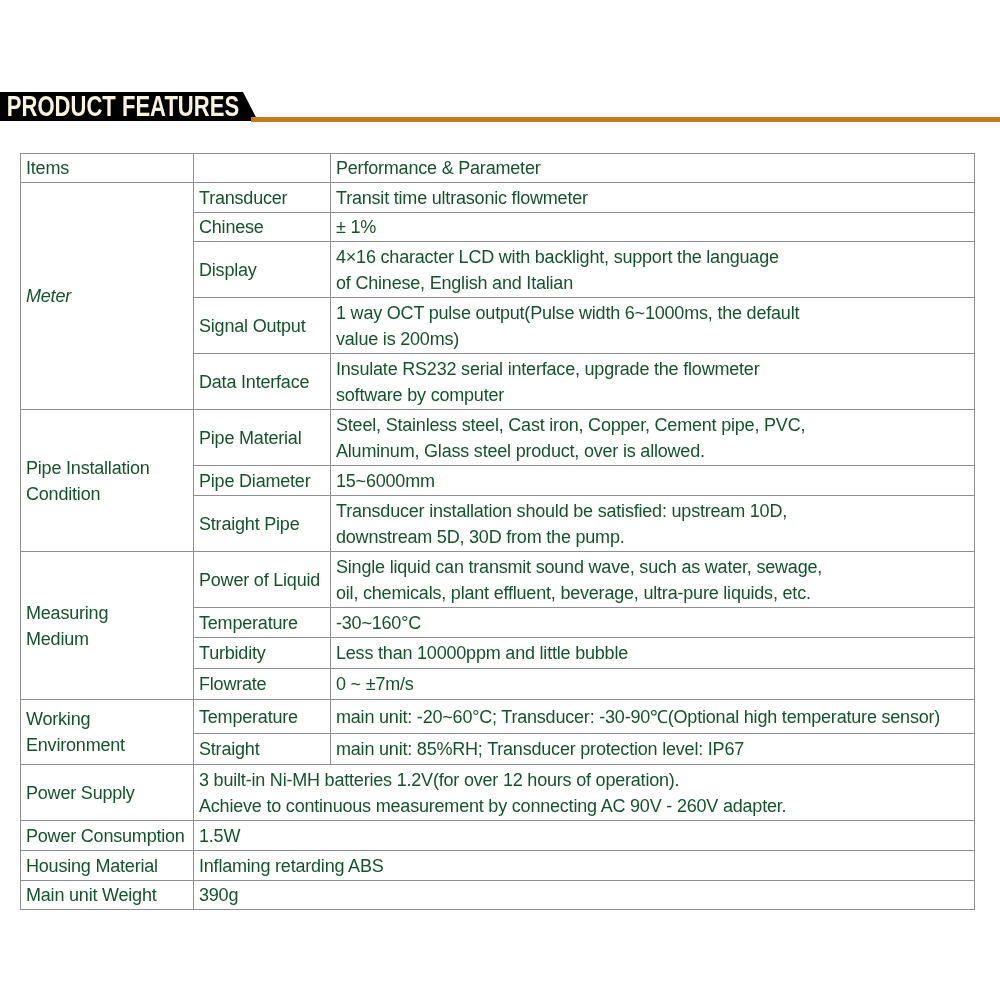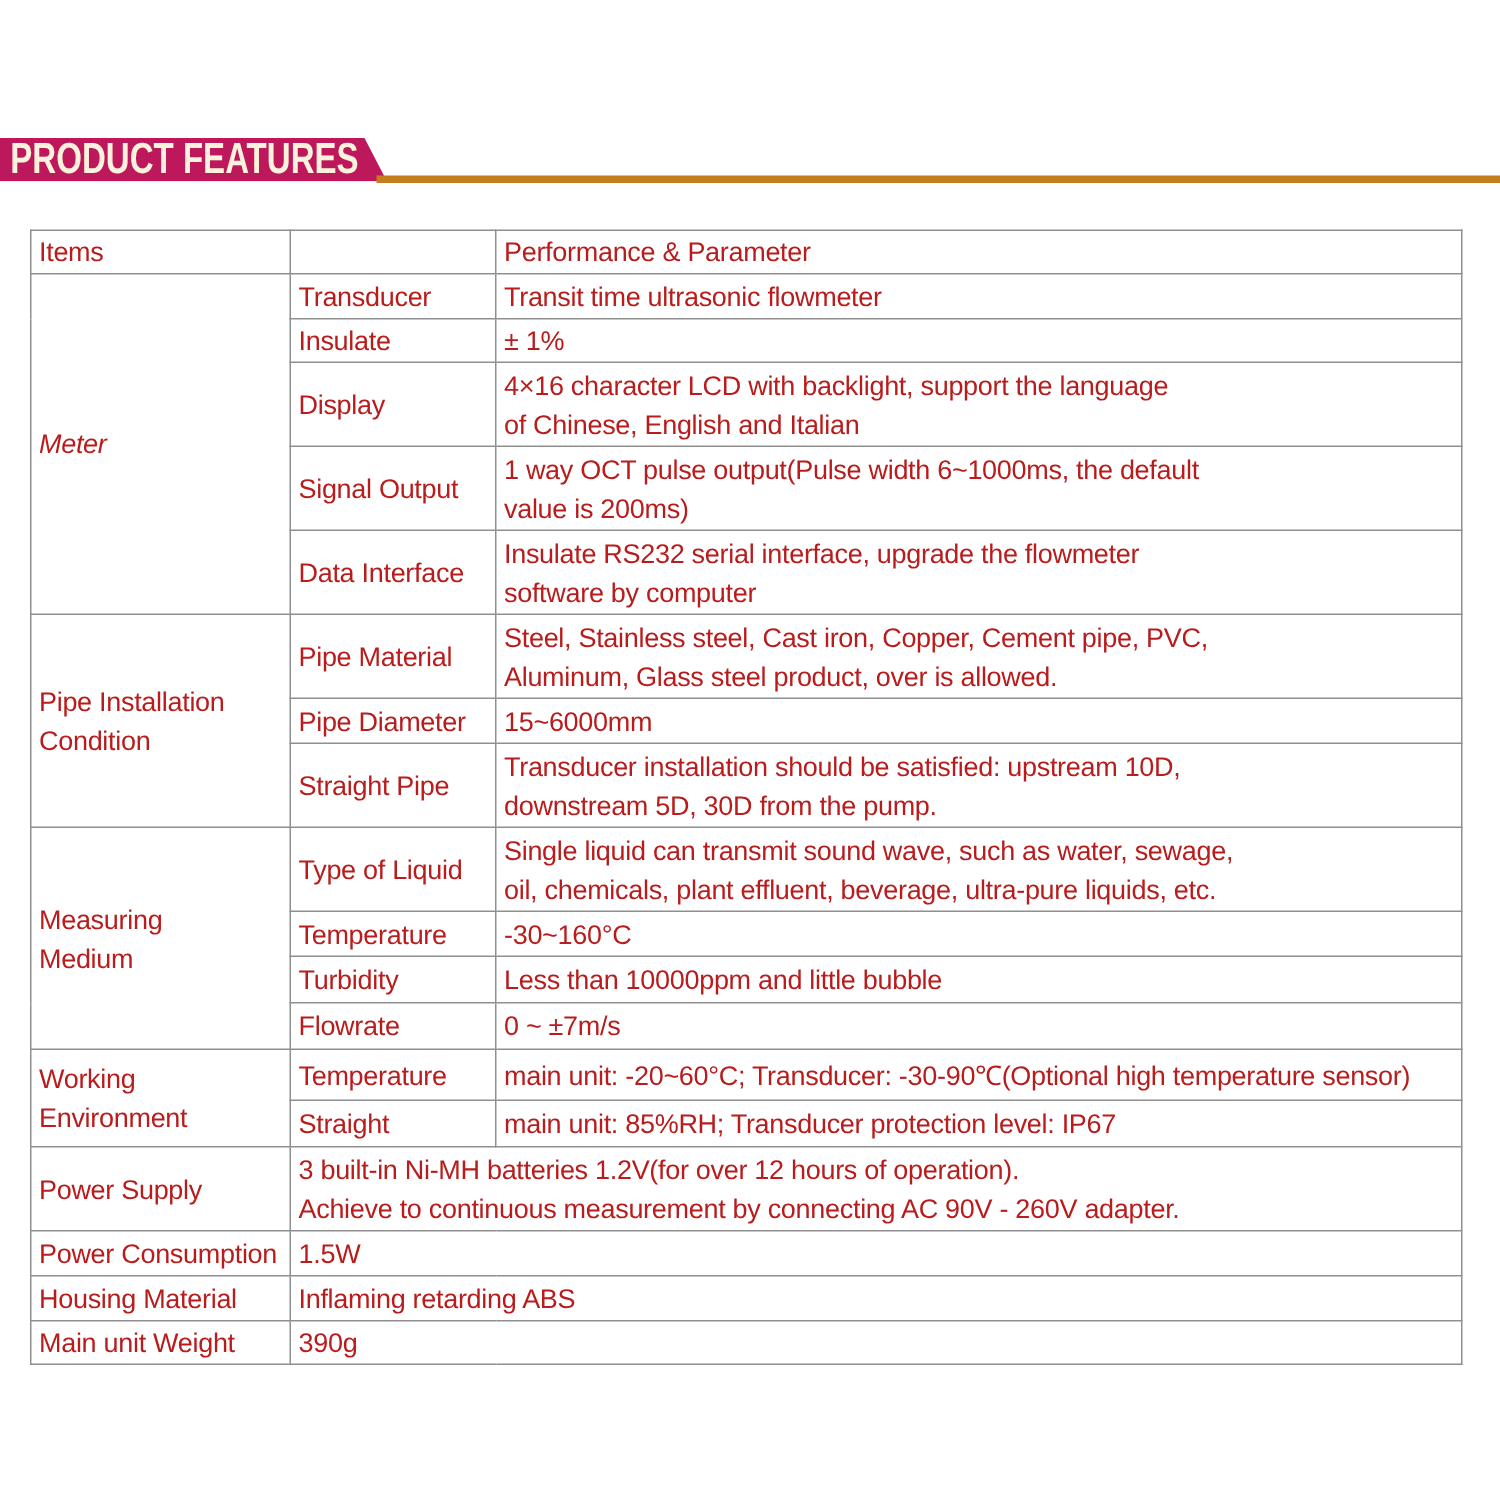--- a/index.html
+++ b/index.html
@@ -8,21 +8,21 @@
     background:#ffffff;
     font-family:"Liberation Sans", sans-serif;
     position:relative;
     overflow:hidden;
   }
 
   
   .banner-flag {
     position:absolute; top:92px; left:0;
     width:258px; height:29px;
-    background:#be185d;
+    background:#000000;
     clip-path:polygon(0 0, 243px 0, 258px 100%, 0 100%);
     display:flex; align-items:center;
   }
   .banner-text {
     display:inline-block;
     font-weight:bold;
     font-size:29px; line-height:29px;
     color:#faf2dc;
     white-space:nowrap;
     transform:scaleX(.76);
@@ -40,21 +40,21 @@
     position:absolute; left:20px; top:153px;
     width:954px;
     border-collapse:collapse;
     table-layout:fixed;
   }
   table.spec td {
     border:1px solid #8f8f8f;
     font-size:18px;
     line-height:26px;
     letter-spacing:-0.2px;
-    color:#b91c1c;
+    color:#14532d;
     padding:1px 4px 1px 5px;
     vertical-align:middle;
     white-space:pre-line;
     overflow:hidden;
   }
   td.cat { padding-left:3px; }
   td.cat-meter { padding-left:20px;font-style:italic; }
   tr.r28 { height:28px; }
   tr.r29 { height:29px; }
   tr.r30 { height:30px; }
@@ -82,21 +82,21 @@
       <td></td>
       <td>Performance &amp; Parameter</td>
     </tr>
 
     <tr class="r30">
       <td class="cat cat-meter" rowspan="5">Meter</td>
       <td>Transducer</td>
       <td>Transit time ultrasonic flowmeter</td>
     </tr>
     <tr class="r29">
-      <td>Insulate</td>
+      <td>Chinese</td>
       <td>± 1%</td>
     </tr>
     <tr class="r56">
       <td>Display</td>
       <td>4×16 character LCD with backlight, support the language
 of Chinese, English and Italian</td>
     </tr>
     <tr class="r56">
       <td>Signal Output</td>
       <td>1 way OCT pulse output(Pulse width 6~1000ms, the default
@@ -121,21 +121,21 @@
     </tr>
     <tr class="r56">
       <td>Straight Pipe</td>
       <td>Transducer installation should be satisfied: upstream 10D,
 downstream 5D, 30D from the pump.</td>
     </tr>
 
     <tr class="r56">
       <td class="cat" rowspan="4">Measuring
 Medium</td>
-      <td>Type of Liquid</td>
+      <td>Power of Liquid</td>
       <td>Single liquid can transmit sound wave, such as water, sewage,
 oil, chemicals, plant effluent, beverage, ultra-pure liquids, etc.</td>
     </tr>
     <tr class="r30">
       <td>Temperature</td>
       <td>-30~160°C</td>
     </tr>
     <tr class="r31">
       <td>Turbidity</td>
       <td>Less than 10000ppm and little bubble</td>

